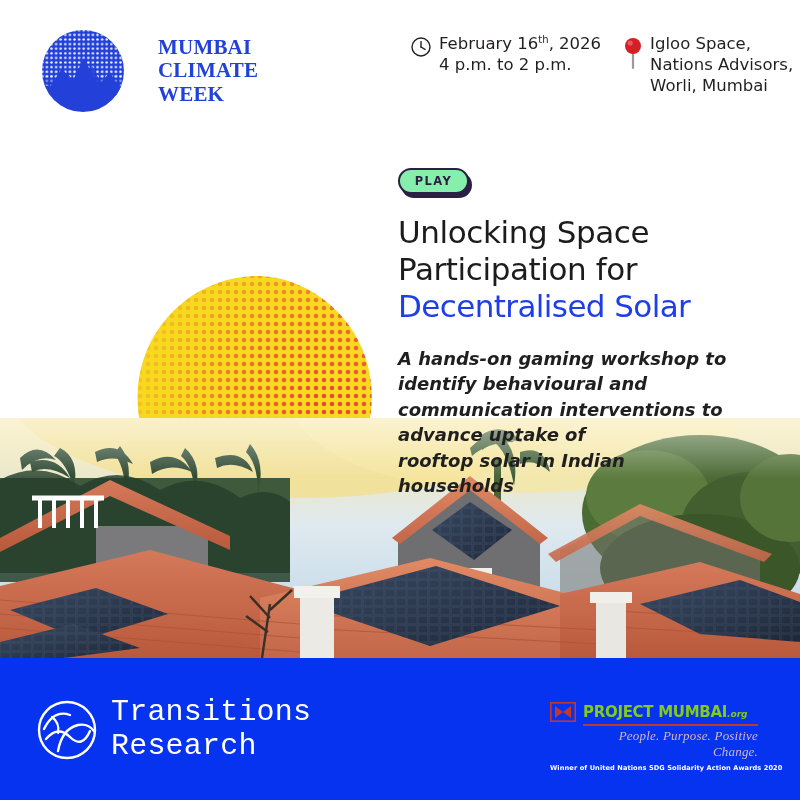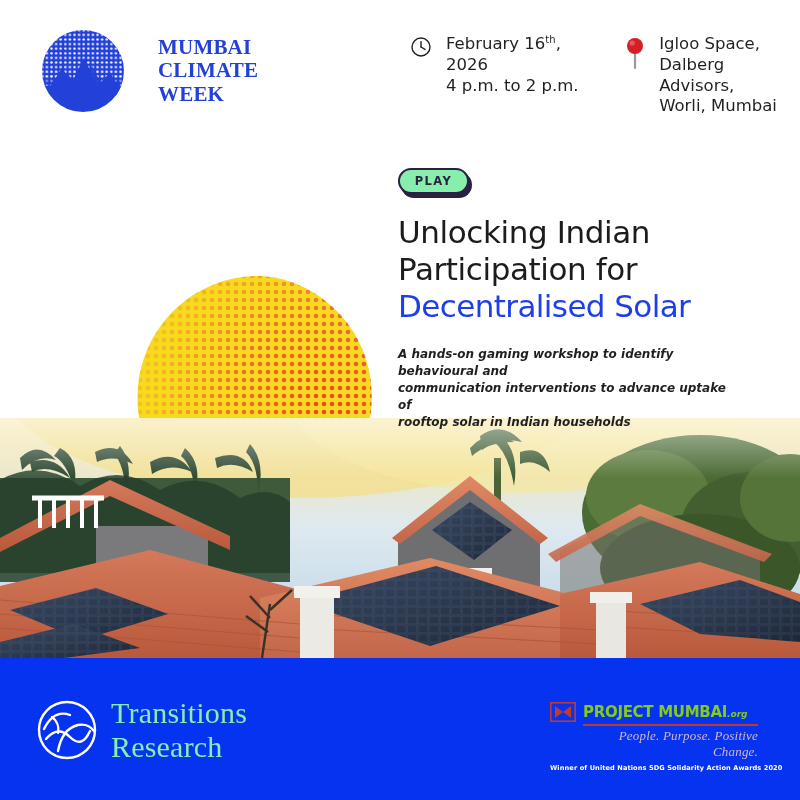--- a/index.html
+++ b/index.html
@@ -62,21 +62,21 @@
     top: 34px;
     left: 410px;
     display: flex;
     gap: 22px;
     align-items: flex-start;
   }
 
   .meta-item {
     display: flex;
     align-items: flex-start;
-    gap: 14px;
+    gap: 7px;
   }
   .meta-icon { flex: none; margin-top: 2px; }
   .meta-icon svg { display: block; }
 
   .meta-text {
     color: #231f20;
     font-size: 16.5px;
     line-height: 1.26;
     white-space: pre-line;
     font-family: "DejaVu Sans", sans-serif;
@@ -179,21 +179,21 @@
     color: #1e3fe8;
     font-weight: normal;
     letter-spacing: -0.6px;
   }
 
   .subhead {
     margin-top: 20px;
     font-family: "DejaVu Sans", sans-serif;
     font-style: italic;
     font-weight: bold;
-    font-size: 12px;
+    font-size: 18px;
     line-height: 1.42;
     color: #1f1f1f;
     white-space: pre-line;
     max-width: 340px;
   }
 
   
   .footer {
     position: absolute;
     left: 0;
@@ -208,22 +208,22 @@
     position: absolute;
     left: 36px;
     top: 38px;
     display: flex;
     align-items: center;
     gap: 13px;
   }
   .tr-mark { width: 62px; height: 62px; flex: none; }
   .tr-mark svg { display: block; width: 62px; height: 62px; }
   .tr-name {
-    color: #86efac;
-    font-family: Liberation Serif, serif;
+    color: #ffffff;
+    font-family: Liberation Mono, monospace;
     font-size: 30px;
     line-height: 1.12;
     white-space: pre-line;
     letter-spacing: 0.2px;
   }
 
   .pm-lockup {
     position: absolute;
     right: 32px;
     top: 44px;
@@ -325,21 +325,21 @@
 
       <div class="meta-item">
         <span class="meta-icon">
           <svg width="20" height="34" viewBox="0 0 20 34">
             <line x1="10" y1="14" x2="10" y2="32" stroke="#9a9a9a" stroke-width="2.2" stroke-linecap="round"></line>
             <circle cx="10" cy="10" r="8" fill="#d41f26"></circle>
             <circle cx="7.2" cy="7" r="2.6" fill="#ef6a6f" opacity="0.75"></circle>
           </svg>
         </span>
         <span class="meta-text">Igloo Space,
-Dalberg Advisors,
+Nations Advisors,
 Worli, Mumbai</span>
       </div>
 
     </div>
   </div>
 
   <div class="artwork">
 
     <div class="sun-wrap">
       <svg viewBox="0 0 252 252">
@@ -498,21 +498,21 @@
   </div>
 
   <div class="content">
 
     <div class="play-badge-wrap">
       <div class="play-badge-shadow"></div>
       <div class="play-badge">PLAY</div>
     </div>
 
     <h1 class="headline">
-      <span class="line">Unlocking Indian</span>
+      <span class="line">Unlocking Space</span>
       <span class="line">Participation for</span>
       <span class="accent">Decentralised Solar</span>
     </h1>
 
     <p class="subhead">A hands-on gaming workshop to identify behavioural and
 communication interventions to advance uptake of
 rooftop solar in Indian households</p>
   </div>
 
   <div class="footer">

